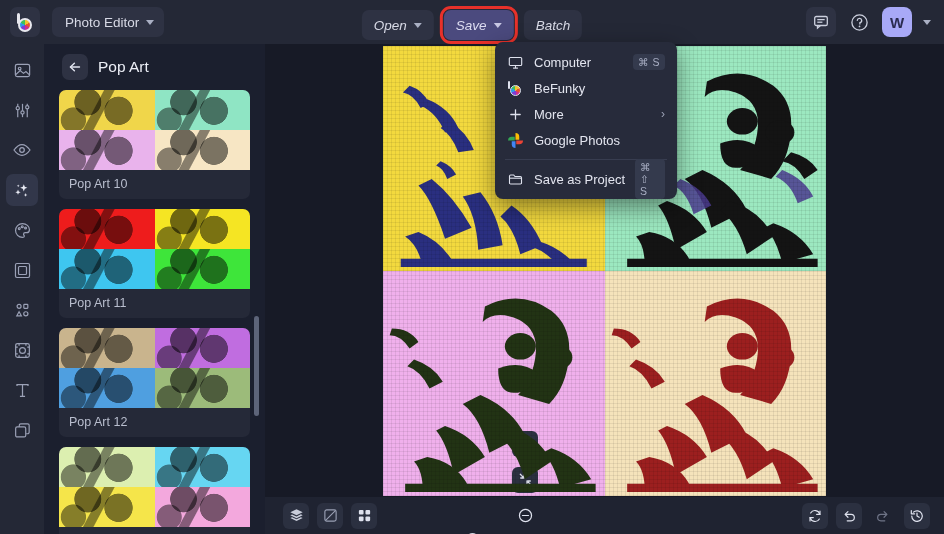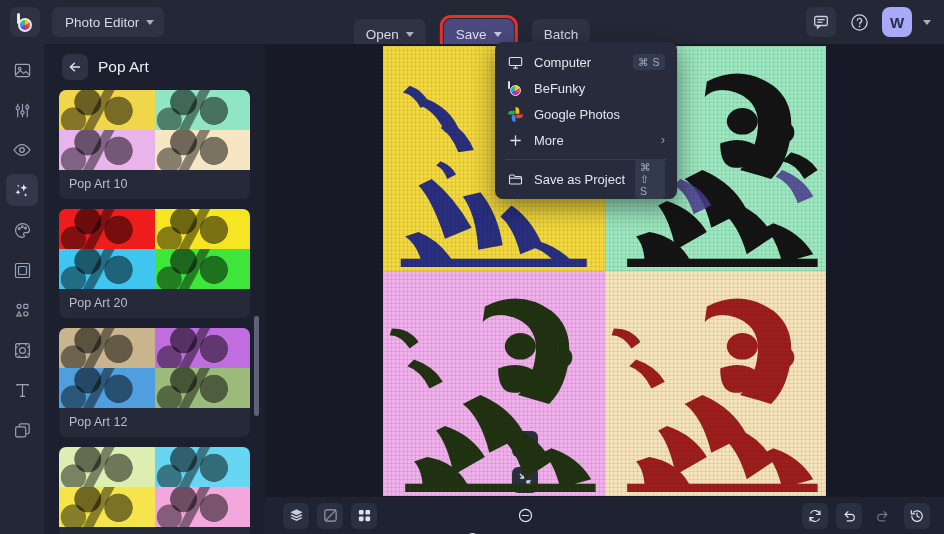--- a/index.html
+++ b/index.html
@@ -35,22 +35,22 @@
   }
   .dropdown-pill {
     margin-left: 12px; height: 30px; padding: 0 10px 0 13px; border-radius: 7px;
     background: #2e3243; display: flex; align-items: center; gap: 7px;
     color: #d8dae6; font-size: 13.5px; cursor: pointer;
   }
   .caret { width: 0; height: 0; border-left: 4px solid transparent; border-right: 4px solid transparent;
            border-top: 5px solid #aab0c4; }
 
   .topbar-center {
-    position: absolute; left: 50%; transform: translateX(-50%); top: 12px;
-    height: 44px; display: flex; align-items: center; gap: 18px;
+    position: absolute; left: 50%; transform: translateX(-50%); top: 3px;
+    height: 44px; display: flex; align-items: center; gap: 10px; font-style: italic;
   }
   .tb-btn {
     height: 30px; padding: 0 12px; border-radius: 7px; background: #2e3243;
     display: flex; align-items: center; gap: 7px; color: #d8dae6; font-size: 13.5px;
     cursor: pointer; border: none;
   }
   .tb-btn.save {
     background: #4b4a7e; color: #dcdcf0; position: relative;
     outline: 3px solid #e8312a; outline-offset: 1px;
   }
@@ -350,21 +350,21 @@
         <div class="thumb-label">Pop Art 10</div>
       </div>
 
       <div class="thumb-card">
         <div class="thumb-img">
           <div class="q" style="background:#ee1c1c"></div>
           <div class="q" style="background:#f5e523"></div>
           <div class="q" style="background:#3ec6f0"></div>
           <div class="q" style="background:#3ee53a"></div>
         </div>
-        <div class="thumb-label">Pop Art 20</div>
+        <div class="thumb-label">Pop Art 11</div>
       </div>
 
       <div class="thumb-card">
         <div class="thumb-img">
           <div class="q" style="background:#c9b48d"></div>
           <div class="q" style="background:#c06de0"></div>
           <div class="q" style="background:#4f9fe0"></div>
           <div class="q" style="background:#9cbb7a"></div>
         </div>
         <div class="thumb-label">Pop Art 12</div>
@@ -497,42 +497,42 @@
                        border:1.5px solid #dfe2ee"></span>
         </span>
       </span>
       <span class="mi-label">BeFunky</span>
       <span class="shortcut" style="background:transparent"></span>
     </div>
 
 
     <div class="menu-item">
       <span class="mi-icon">
+        <svg width="15" height="15" viewBox="0 0 16 16" stroke="#dfe2ee" stroke-width="1.35" stroke-linecap="round">
+          <line x1="8" y1="3" x2="8" y2="13"></line>
+            <line x1="3" y1="8" x2="13" y2="8"></line>
+        </svg>
+      </span>
+      <span class="mi-label">More</span>
+      <span class="chev-r">›</span>
+    </div>
+
+    <div class="menu-item">
+      <span class="mi-icon">
         <svg width="15" height="15" viewBox="0 0 16 16">
           <path d="M8 0a4 4 0 0 1 4 4v3.2H8z" fill="#fbbc04"></path>
           <path d="M16 8a4 4 0 0 1-4 4H8.8V8z" fill="#ea4335"></path>
           <path d="M8 16a4 4 0 0 1-4-4V8.8h4z" fill="#4285f4"></path>
           <path d="M0 8a4 4 0 0 1 4-4h3.2v4z" fill="#34a853"></path>
         </svg>
       </span>
       <span class="mi-label">Google Photos</span>
       <span class="shortcut" style="background:transparent"></span>
     </div>
 
-    <div class="menu-item">
-      <span class="mi-icon">
-        <svg width="15" height="15" viewBox="0 0 16 16" stroke="#dfe2ee" stroke-width="1.35" stroke-linecap="round">
-          <line x1="8" y1="3" x2="8" y2="13"></line>
-            <line x1="3" y1="8" x2="13" y2="8"></line>
-        </svg>
-      </span>
-      <span class="mi-label">More</span>
-      <span class="chev-r">›</span>
-    </div>
-
     <div class="menu-sep"></div>
 
     <div class="menu-item">
       <span class="mi-icon">
         <svg width="15" height="15" viewBox="0 0 16 16" fill="none" stroke="#dfe2ee" stroke-width="1.2">
           <path d="M1.6 4.4a1.2 1.2 0 0 1 1.2-1.2h3.3l1.3 1.6h5.8a1.2 1.2 0 0 1 1.2 1.2v5.6a1.2 1.2 0 0 1-1.2 1.2H2.8a1.2 1.2 0 0 1-1.2-1.2z"></path>
           <line x1="1.6" y1="6.6" x2="14.4" y2="6.6"></line>
         </svg>
       </span>
       <span class="mi-label">Save as Project</span>

